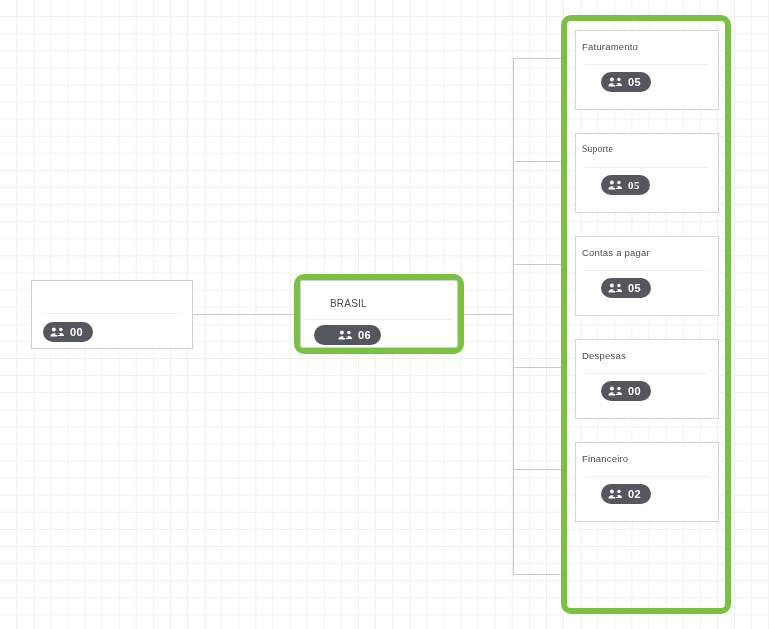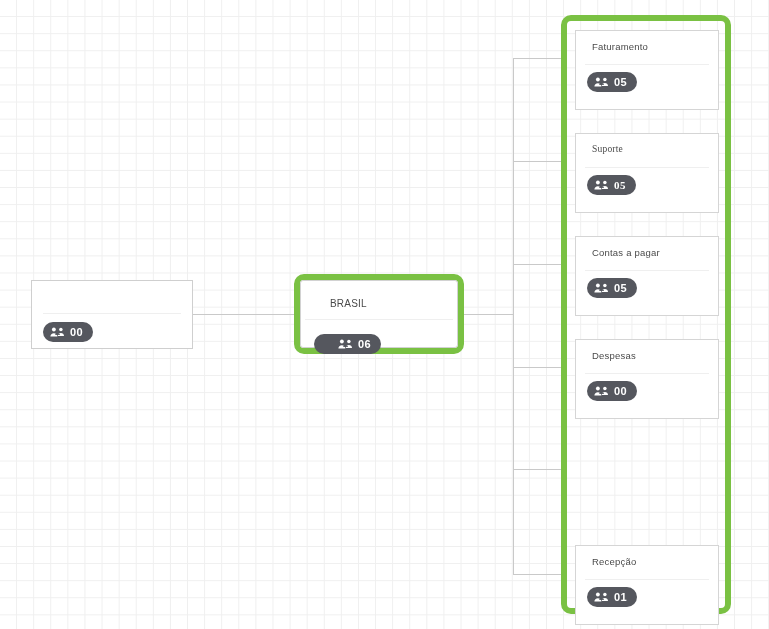--- a/index.html
+++ b/index.html
@@ -111,45 +111,45 @@
   #brasil-node {
     position: absolute;
     left: 0; top: 0; right: 0; bottom: 0;
     width: auto; height: auto;
     border: 1px solid #d2d2d2;
     border-radius: 3px;
     background: #fff;
   }
   #brasil-node .node-title { left: 29px; top: 17px; }
   #brasil-node .node-divider { left: 4px; right: 4px; top: 38px; }
-  #brasil-node .pill { top: 53px; left: 13px; padding-left: 24px; }
+  #brasil-node .pill { top: 44px; left: 13px; padding-left: 24px; }
 
   
   #children-wrap {
     left: 561px;
     top: 15px;
     width: 170px;
     height: 599px;
   }
   .child-node {
     position: absolute;
     left: 8px;
     width: 144px;
     height: 80px;
     border: 1px solid #d5d5d5;
     background: #ffffff;
     box-sizing: border-box;
   }
   .child-node .node-title {
-    left: 16px;
+    left: 6px;
     top: 10px;
     font-size: 9.5px;
   }
   .child-node .node-divider { left: 9px; right: 9px; top: 33px; }
-  .child-node .pill { top: 41px; left: 11px; }
+  .child-node .pill { top: 41px; left: 25px; }
 </style>
 </head>
 <body>
 
 <div id="org-canvas">
 
   <div class="conn conn-h" style="left:193px; top:314px; width:101px;"></div>
 
   <div class="conn conn-h" style="left:464px; top:314px; width:50px;"></div>
   <div class="conn conn-v" style="left:513px; top:58px; height:517px;"></div>
@@ -260,32 +260,32 @@
             <path d="M0.6 16.2c0-3.2 2.5-5.2 5.6-5.2s5.6 2 5.6 5.2z" fill="#ffffff"></path>
             <circle cx="17.4" cy="5.0" r="2.8" fill="#ffffff"></circle>
             <path d="M12.4 15.6c0-3.0 2.3-4.8 5.0-4.8s5.0 1.8 5.0 4.8z" fill="#ffffff"></path>
             <rect x="8.4" y="12.2" width="7.4" height="1.6" fill="#55575e"></rect>
           </svg>
         </span>
         <span class="count">00</span>
       </div>
     </div>
 
-
-    <div class="child-node" style="top:524px;">
-      <div class="node-title">Recepção</div>
-      <div class="node-divider"></div>
-      <div class="pill">
-        <span class="people-ico">
-          <svg viewBox="0 0 24 20" width="15" height="13" aria-hidden="true">
-            <circle cx="6.2" cy="5.2" r="3.1" fill="#ffffff"></circle>
-            <path d="M0.6 16.2c0-3.2 2.5-5.2 5.6-5.2s5.6 2 5.6 5.2z" fill="#ffffff"></path>
-            <circle cx="17.4" cy="5.0" r="2.8" fill="#ffffff"></circle>
-            <path d="M12.4 15.6c0-3.0 2.3-4.8 5.0-4.8s5.0 1.8 5.0 4.8z" fill="#ffffff"></path>
-            <rect x="8.4" y="12.2" width="7.4" height="1.6" fill="#55575e"></rect>
-          </svg>
-        </span>
-        <span class="count">01</span>
-      </div>
-    </div>
+    <div class="child-node" style="top:421px;">
+      <div class="node-title">Financeiro</div>
+      <div class="node-divider"></div>
+      <div class="pill">
+        <span class="people-ico">
+          <svg viewBox="0 0 24 20" width="15" height="13" aria-hidden="true">
+            <circle cx="6.2" cy="5.2" r="3.1" fill="#ffffff"></circle>
+            <path d="M0.6 16.2c0-3.2 2.5-5.2 5.6-5.2s5.6 2 5.6 5.2z" fill="#ffffff"></path>
+            <circle cx="17.4" cy="5.0" r="2.8" fill="#ffffff"></circle>
+            <path d="M12.4 15.6c0-3.0 2.3-4.8 5.0-4.8s5.0 1.8 5.0 4.8z" fill="#ffffff"></path>
+            <rect x="8.4" y="12.2" width="7.4" height="1.6" fill="#55575e"></rect>
+          </svg>
+        </span>
+        <span class="count">02</span>
+      </div>
+    </div>
+
 
   </div>
 </div>
 
 </body></html>

